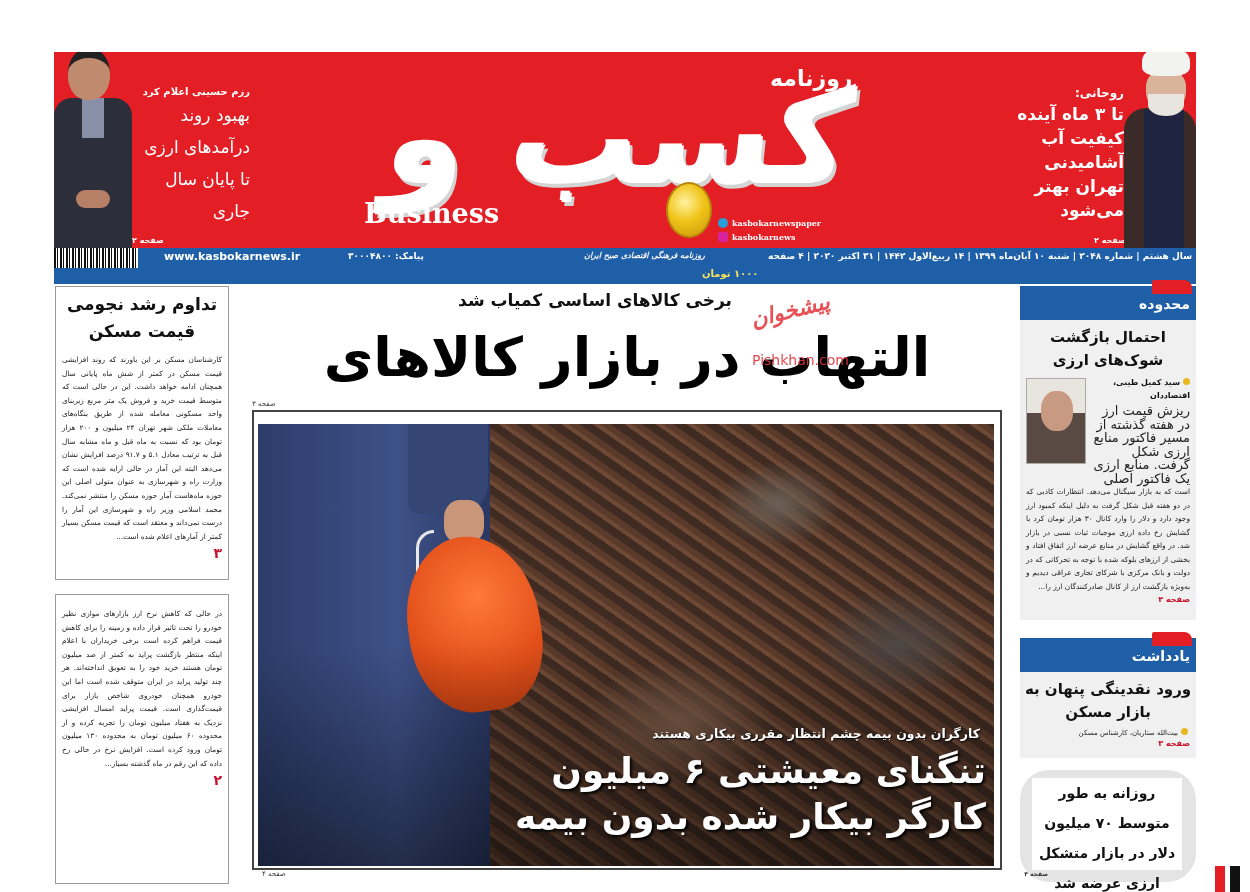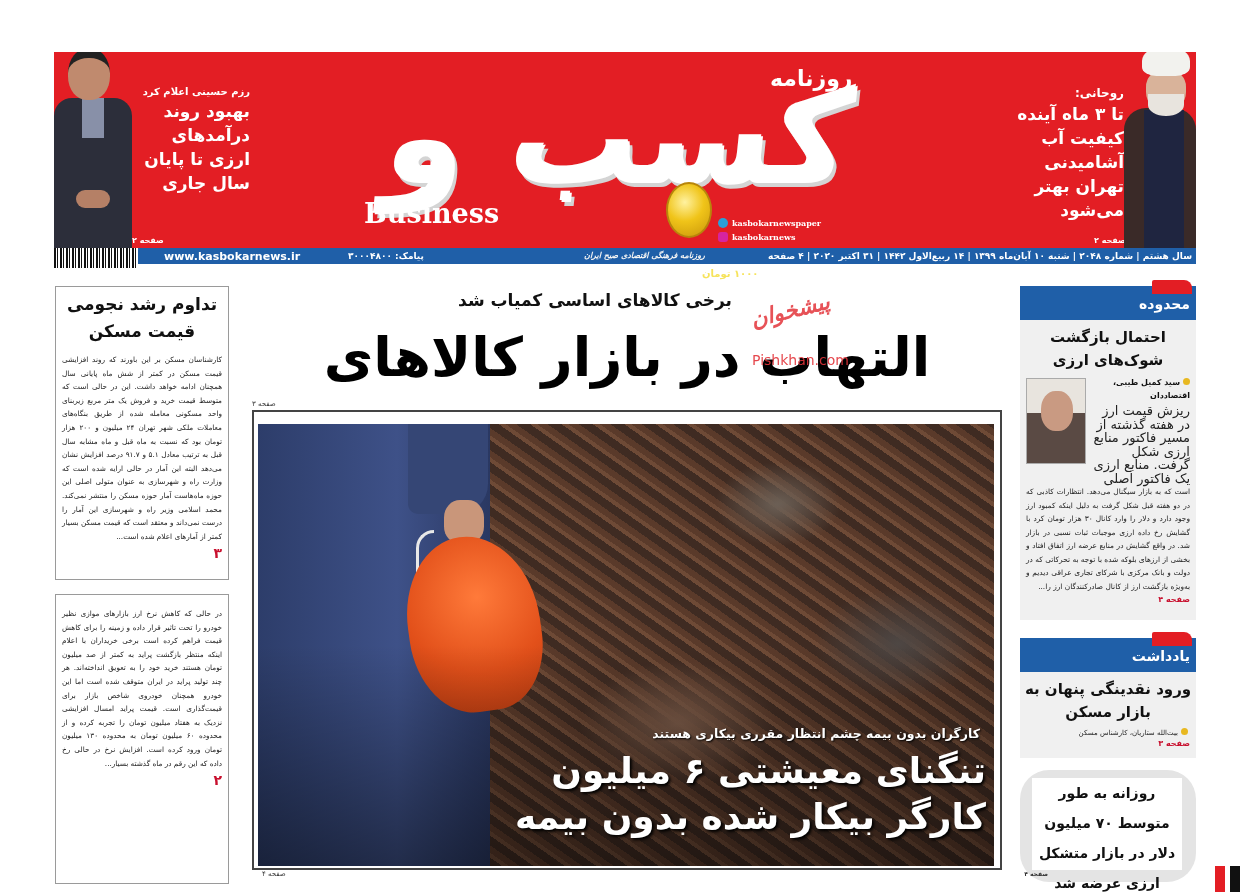--- a/index.html
+++ b/index.html
@@ -22,37 +22,37 @@
   .sico.ig { background: #d6249f; border-radius: 3px; }
 
   .person-left { position: absolute; left: 0; top: -8px; width: 78px; height: 206px; }
   .pl-head { position: absolute; left: 14px; top: 4px; width: 42px; height: 52px; border-radius: 48% 48% 45% 45%; background: #c08a6e; border-top: 10px solid #222; }
   .pl-body { position: absolute; left: 0; top: 54px; width: 78px; height: 152px; background: #2c2e3a; border-radius: 18px 18px 0 0; }
   .pl-shirt { position: absolute; left: 28px; top: 54px; width: 22px; height: 40px; background: #8890a8; }
   .pl-hands { position: absolute; left: 22px; top: 146px; width: 34px; height: 18px; background: #b58066; border-radius: 10px; }
 
   .left-teaser { position: absolute; left: 78px; top: 34px; width: 118px; text-align: right; color: #fff; }
   .lt-kicker { font-size: 10px; font-weight: 700; }
-  .lt-headline { font-size: 17px; font-weight: 700; line-height: 24px; margin-top: 2px; }
+  .lt-headline { font-size: 17px; font-weight: 400; line-height: 32px; margin-top: 2px; }
   .lt-page { position: absolute; left: 78px; top: 184px; font-size: 8px; font-weight: 700; color: #fff; }
 
   .person-right { position: absolute; left: 1070px; top: -6px; width: 72px; height: 206px; }
   .pr-turban { position: absolute; left: 18px; top: 0; width: 48px; height: 30px; border-radius: 50% 50% 30% 30%; background: #f2f2ee; }
   .pr-face { position: absolute; left: 22px; top: 24px; width: 40px; height: 42px; border-radius: 40% 40% 48% 48%; background: #d9b39a; }
   .pr-beard { position: absolute; left: 24px; top: 48px; width: 36px; height: 22px; border-radius: 0 0 50% 50%; background: #e8e4de; }
   .pr-robe { position: absolute; left: 0; top: 62px; width: 72px; height: 144px; background: #3a2a28; border-radius: 22px 22px 0 0; }
   .pr-inner { position: absolute; left: 20px; top: 64px; width: 40px; height: 142px; background: #1f2540; }
 
   .right-teaser { position: absolute; left: 942px; top: 34px; width: 128px; text-align: right; color: #fff; }
   .rt-kicker { font-size: 12px; font-weight: 700; }
   .rt-headline { font-size: 17px; font-weight: 900; line-height: 24px; margin-top: 2px; }
   .rt-page { position: absolute; left: 1040px; top: 184px; font-size: 8px; font-weight: 700; color: #fff; }
 
   
-  .infobar { position: absolute; left: 54px; top: 248px; width: 1142px; height: 16px; background: #1f5fa8; color: #fff; font-size: 9px; font-weight: 700; }
+  .infobar { position: absolute; left: 54px; top: 248px; width: 1142px; height: 36px; background: #1f5fa8; color: #fff; font-size: 9px; font-weight: 700; }
   .barcode { position: absolute; left: 0; top: 0; width: 84px; height: 20px; background:
       repeating-linear-gradient(90deg, #111 0 2px, #fff 2px 3px, #111 3px 4px, #fff 4px 6px); }
   .ib-site { position: absolute; left: 110px; top: 2px; direction: ltr; font-size: 11px; font-weight: 700; }
   .ib-sms { position: absolute; left: 294px; top: 3px; font-size: 9px; }
   .ib-slogan { position: absolute; left: 530px; top: 3px; font-size: 8px; font-style: italic; color: #f4f4f4; }
   .ib-price { position: absolute; left: 624px; top: 20px; font-size: 10px; color: #f6e35a; padding-left: 24px; }
   .ib-issue { position: absolute; right: 4px; top: 3px; font-size: 9px; }
 
   
   .side-box { position: absolute; border: 1px solid #9a9a9a; background: #fff; padding: 4px 6px; }

